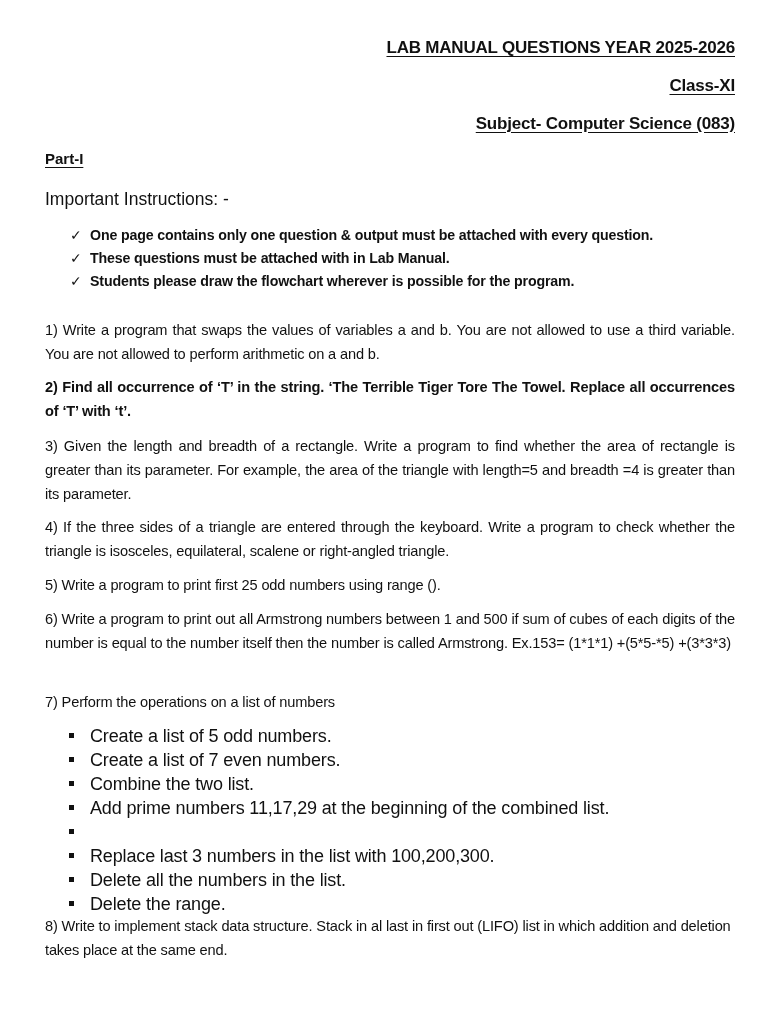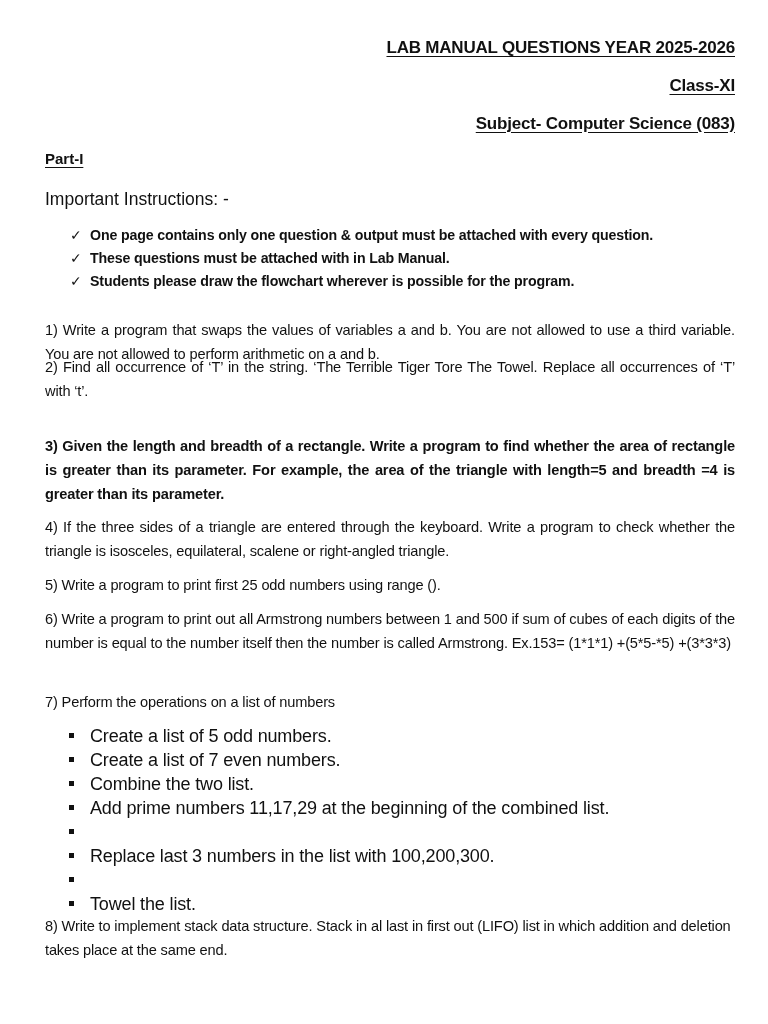--- a/index.html
+++ b/index.html
@@ -76,22 +76,22 @@
     .q {
       position: absolute;
       left: 0;
       width: 690px;
       font-size: 14.6px;
       line-height: 24px;
       text-align: justify;
       letter-spacing: -0.15px;
     }
     .q1 { top: 318px; }
-    .q2 { top: 355px; }
-    .q3 { top: 434px; font-weight: bold; }
+    .q2 { top: 375px; font-weight: bold; }
+    .q3 { top: 434px; }
     .q4 { top: 515px; }
     .q5 { top: 573px; }
     .q6 { top: 607px; }
     .q7 { top: 690px; }
     .q8 { top: 914px; }
     .noj { text-align: left; }
     .bullets {
       position: absolute;
       left: 24px;
       top: 724px;
@@ -150,19 +150,19 @@
   <div class="q q6">6) Write a program to print out all Armstrong numbers between 1 and 500 if sum of cubes of each digits of the number is equal to the number itself then the number is called Armstrong. Ex.153= (1*1*1) +(5*5-*5) +(3*3*3)</div>
   <div class="q q7 noj">7) Perform the operations on a list of numbers</div>
 
   <ul class="bullets">
     <li><span class="sq"></span><span>Create a list of 5 odd numbers.</span></li>
     <li><span class="sq"></span><span>Create a list of 7 even numbers.</span></li>
     <li><span class="sq"></span><span>Combine the two list.</span></li>
     <li><span class="sq"></span><span>Add prime numbers 11,17,29 at the beginning of the combined list.</span></li>
     <li><span class="sq"></span></li>
     <li><span class="sq"></span><span>Replace last 3 numbers in the list with 100,200,300.</span></li>
-    <li><span class="sq"></span></li>
-    <li><span class="sq"></span><span>Towel the list.</span></li>
+    <li><span class="sq"></span><span>Delete all the numbers in the list.</span></li>
+    <li><span class="sq"></span><span>Delete the range.</span></li>
   </ul>
 
   <div class="q q8 noj">8) Write to implement stack data structure. Stack in al last in first out (LIFO) list in which addition and deletion takes place at the same end.</div>
 
 </div>
 
 </body></html>

